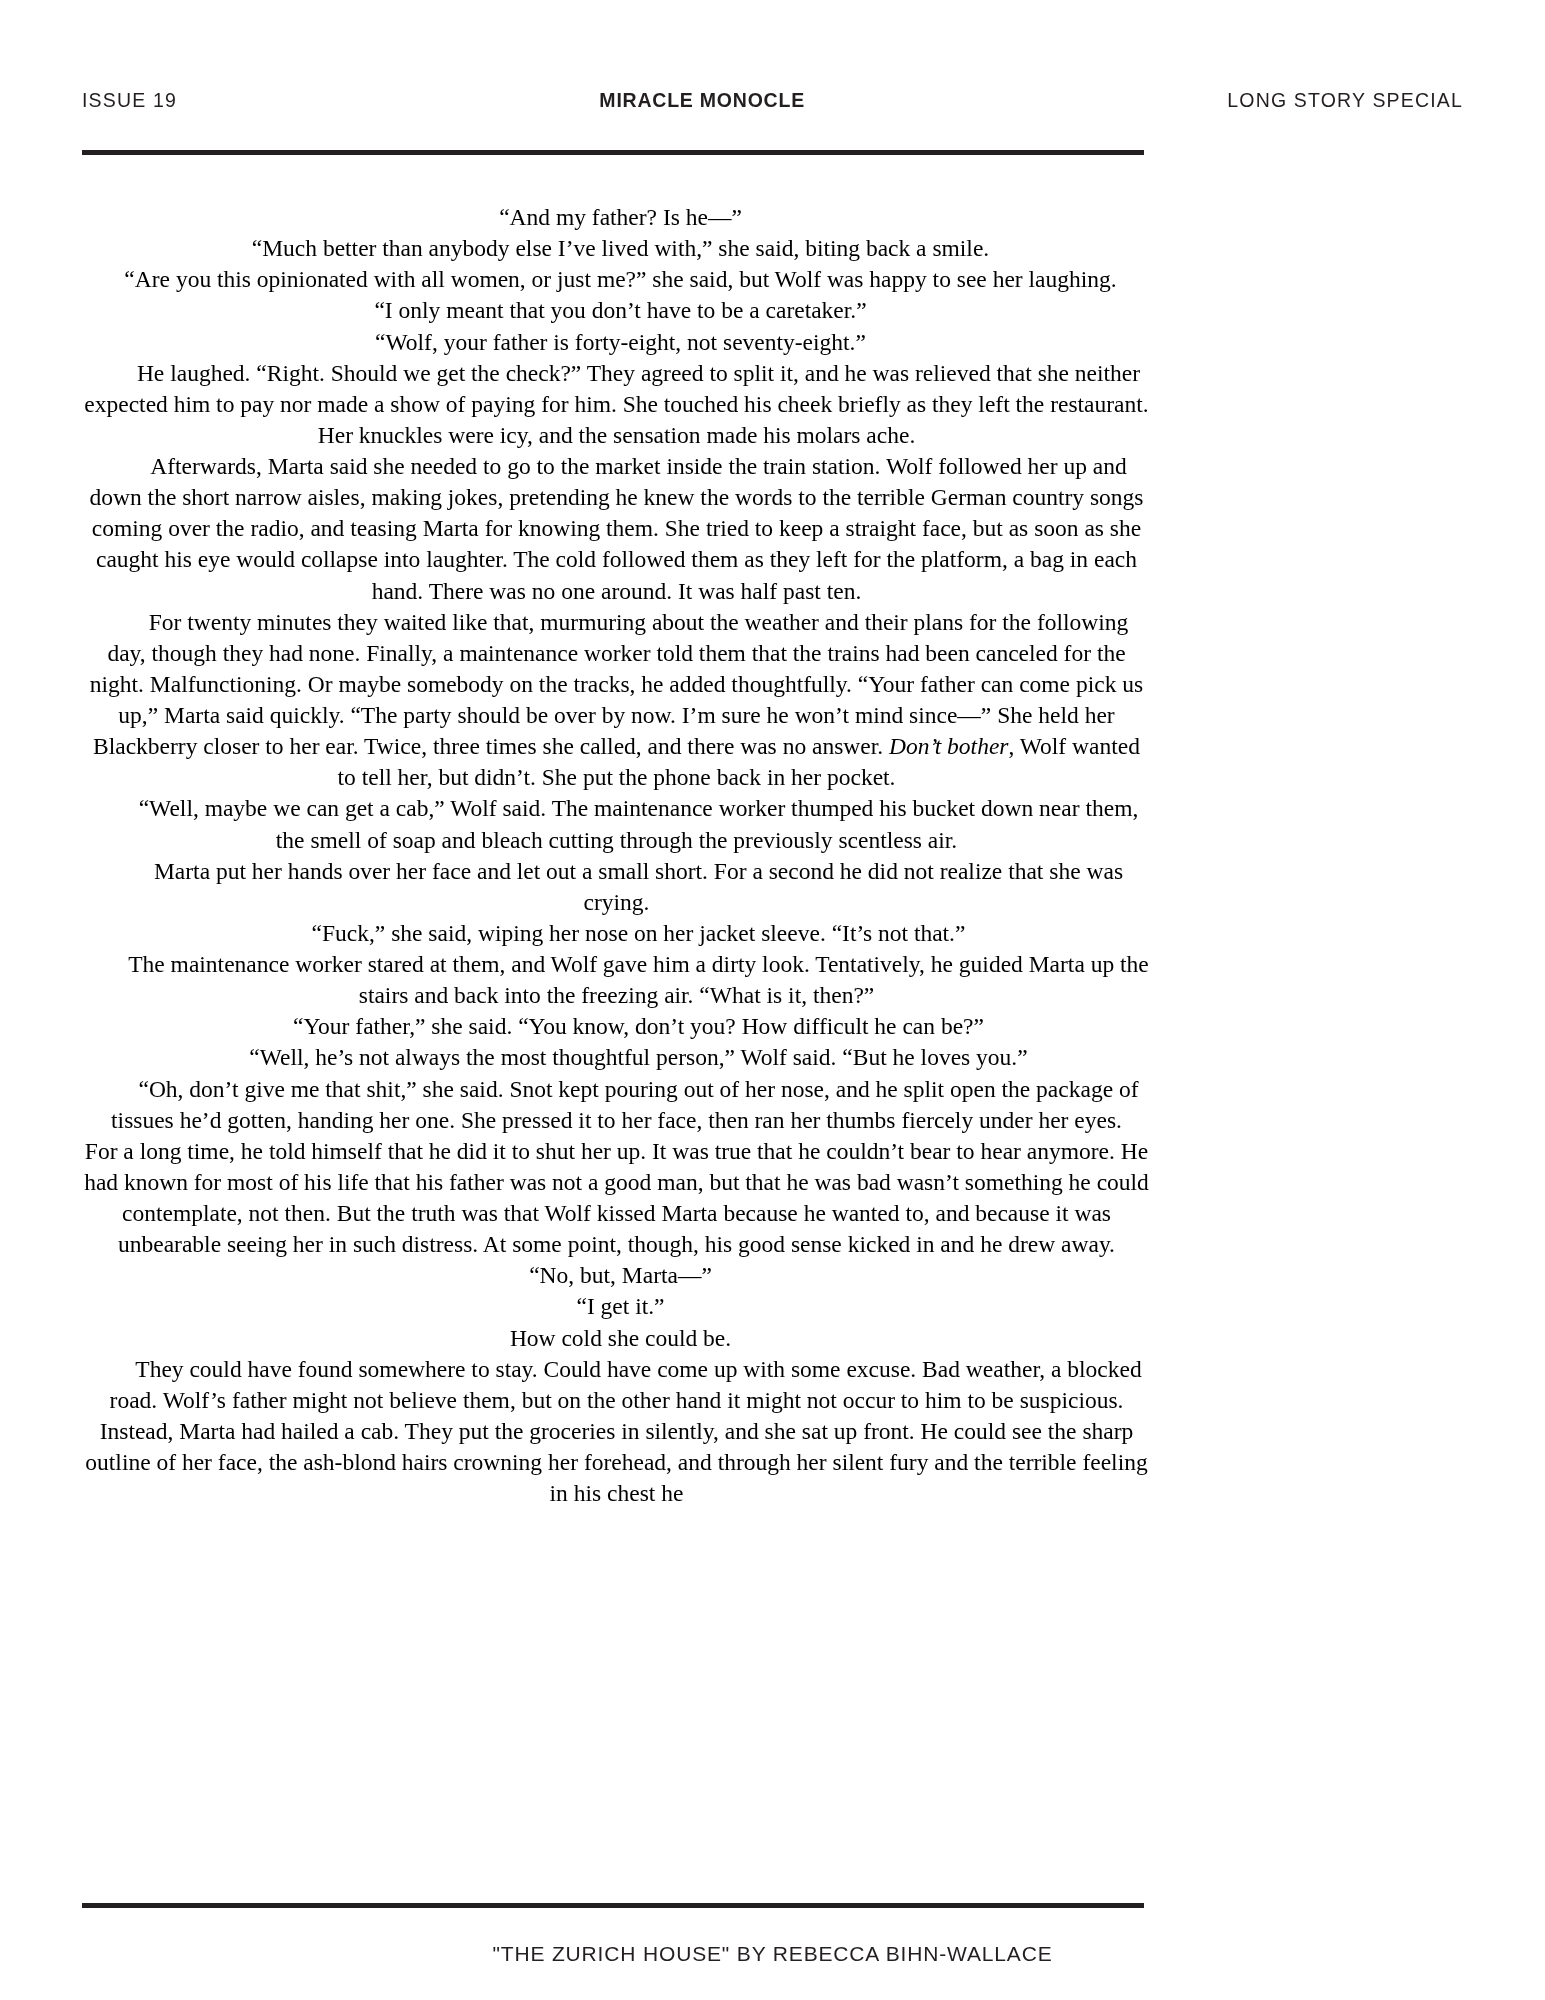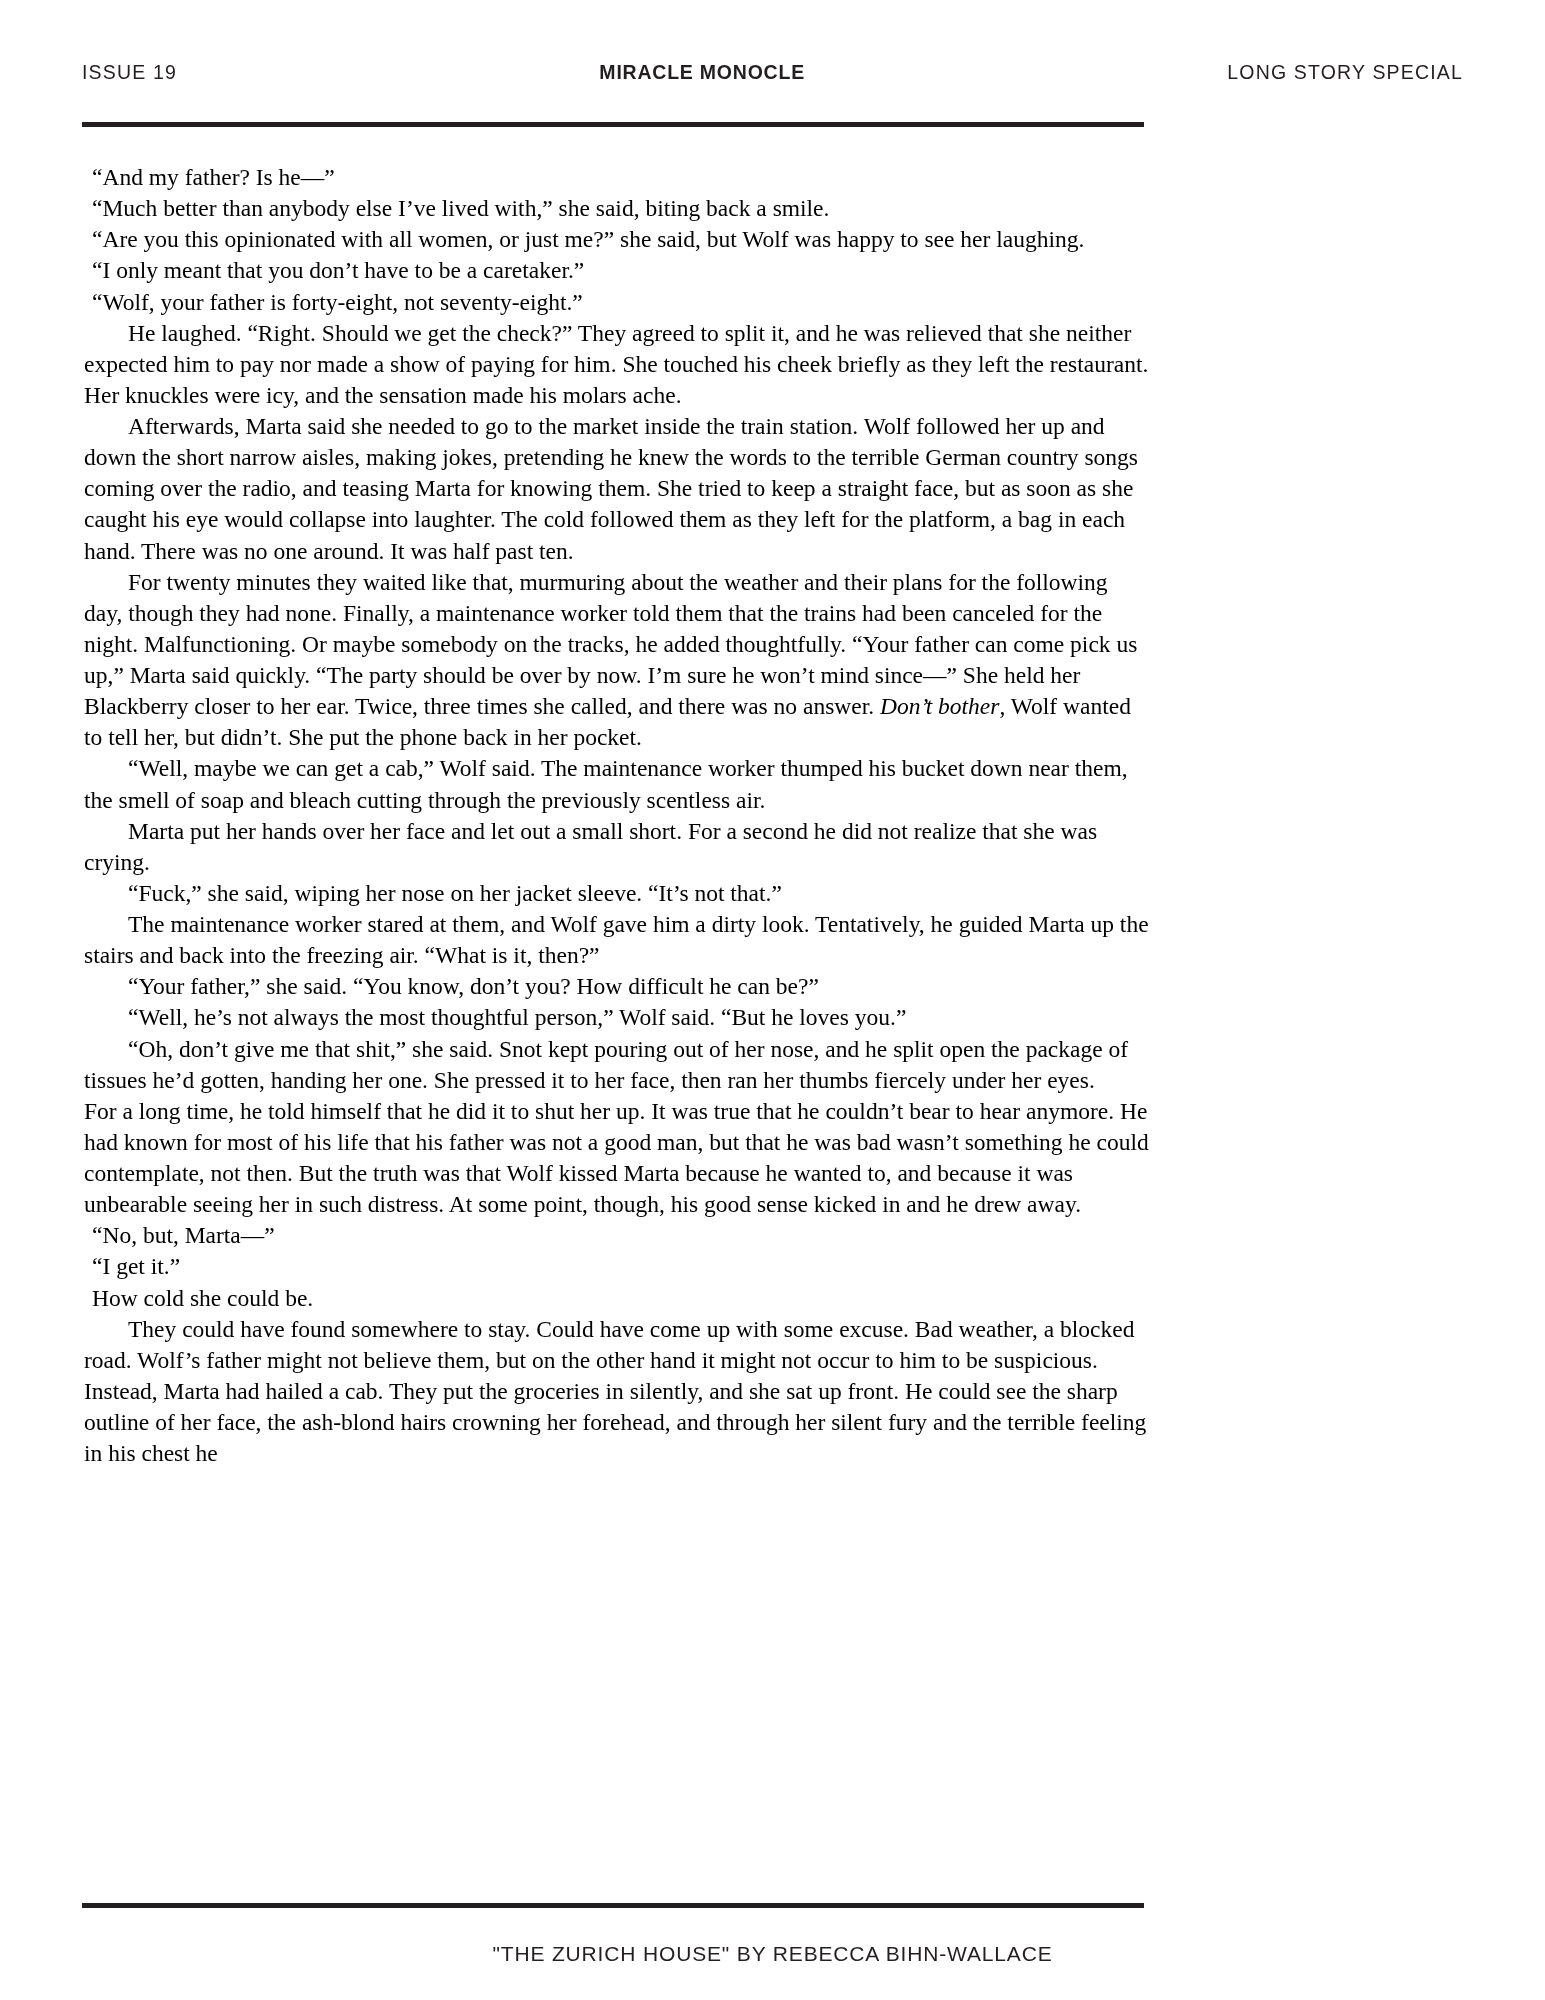--- a/index.html
+++ b/index.html
@@ -12,20 +12,21 @@
     height: 2000px;
     font-family: "Liberation Serif", serif;
     color: #000000;
     position: relative;
     overflow: hidden;
   }
   .page {
     position: absolute;
     inset: 0;
     padding: 16px;
+    margin-top: 28px;
   }
   
   .running-head {
     position: absolute;
     top: 58px;
     left: 82px;
     right: 82px;
     height: 28px;
     display: flex;
     align-items: center;
@@ -46,26 +47,26 @@
     position: absolute;
     top: 122px;
     left: 82px;
     width: 1062px;
     height: 5px;
     background: #231f20;
   }
   
   .body-col {
     position: absolute;
-    top: 162px;
+    top: 174px;
     left: 84px;
     width: 1065px;
     font-size: 23.5px;
     line-height: 1.325;
-    text-align: left;
+    text-align: center;
   }
   .body-col p {
     margin: 0;
     padding: 0;
     text-indent: 44px;
     hyphens: none;
   }
   .body-col p.noindent {
     text-indent: 0;
   }

